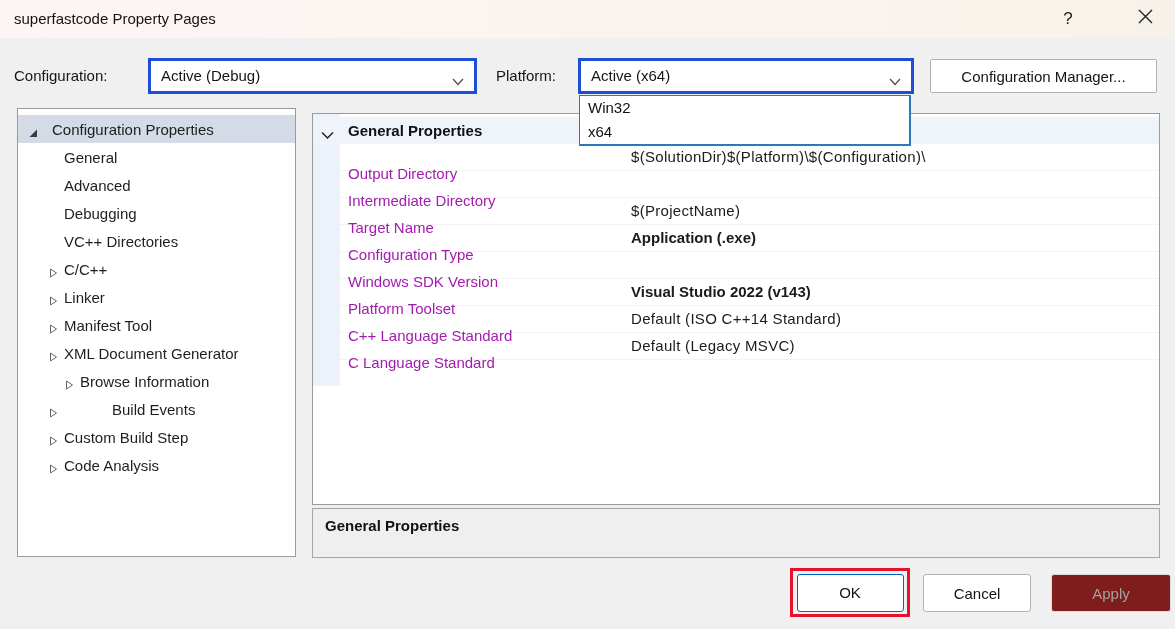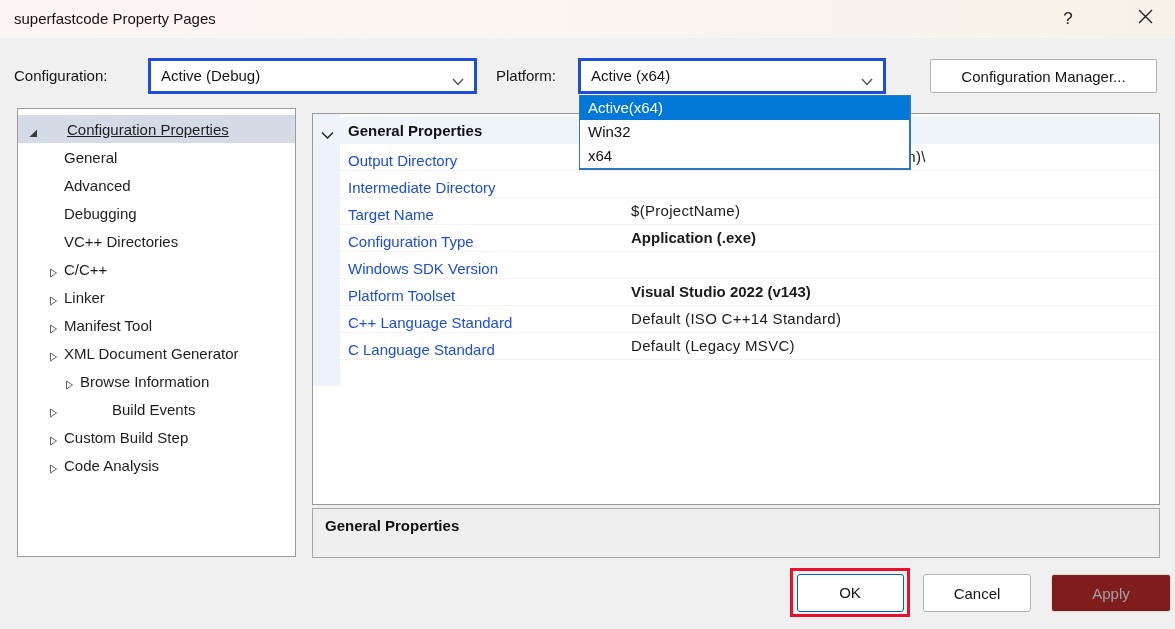--- a/index.html
+++ b/index.html
@@ -34,33 +34,33 @@
   .dd-item.selected { background:#0078d7; color:#fff; }
 
   
   .tree-panel { position:absolute; left:17px; top:108px; width:279px; height:449px;
     background:#fff; border:1px solid #9a9a9a; }
   .tree-row { position:absolute; left:0; width:277px; height:28px; display:flex; align-items:center; color:#1e1e1e; }
   .tree-row.selected { background:#d4dae6; }
   .tree-glyph { position:absolute; top:9px; }
   .g-root { left:11px; }
   .g-collapsed { left:31px; }
-  .t-root { padding-left:49px;text-decoration:underline; }
+  .t-root { padding-left:34px; }
   .t-child { padding-left:46px; }
 
   
   .grid { position:absolute; left:312px; top:113px; width:848px; height:392px;
     background:#fff; border:1px solid #9a9a9a; }
   .grid-gutter { position:absolute; left:0; top:0; width:27px; height:272px; background:#edf2fa; }
   .grid-header { position:absolute; left:0; top:3px; width:846px; height:27px; background:#eff4fb;
     display:flex; align-items:center; }
   .grid-header .hdr-chevron { position:absolute; left:8px; top:9px; }
   .grid-header .hdr-text { position:absolute; left:35px; font-weight:bold; color:#111; }
   .grid-row { position:absolute; left:27px; width:819px; height:27px; border-bottom:1px solid #f3f3f3; }
-  .cell-label { position:absolute; left:8px; top:4px; line-height:26px; color:#1d4ed8; white-space:nowrap; }
+  .cell-label { position:absolute; left:8px; top:17px; line-height:26px; color:#a21caf; white-space:nowrap; }
   .cell-value { position:absolute; left:291px; top:0; line-height:26px; color:#1b1b1b; white-space:nowrap; letter-spacing:0.3px; }
   .cell-value.bold { font-weight:bold; letter-spacing:0; }
 
   
   .desc-box { position:absolute; left:312px; top:508px; width:848px; height:50px;
     background:#efefef; border:1px solid #a6a6a6; }
   .desc-title { position:absolute; left:12px; top:8px; font-weight:bold; color:#111; }
 
   
   .ok-callout { position:absolute; left:790px; top:568px; width:120px; height:49px;
@@ -97,37 +97,36 @@
       <span class="combo-chevron">
         <svg width="12" height="8" viewBox="0 0 12 8">
             <polyline points="1,1 6,6.5 11,1" stroke="#505050" stroke-width="1.3" fill="none"></polyline>
           </svg>
       </span>
     </div>
   </div>
 
   <span class="tb-label" style="left:496px;">Platform:</span>
 
-  <div class="combo-wrap callout" style="left:578px; width:308px;">
+  <div class="combo-wrap callout" style="left:578px; width:336px;">
     <div class="combo">
       <span class="combo-text">Active (x64)</span>
       <span class="combo-chevron">
         <svg width="12" height="8" viewBox="0 0 12 8">
             <polyline points="1,1 6,6.5 11,1" stroke="#505050" stroke-width="1.3" fill="none"></polyline>
           </svg>
       </span>
     </div>
   </div>
 
   <div class="btn cfg-mgr">
     <span>Configuration Manager...</span>
   </div>
 
   <div class="dropdown">
-    <div class="dd-item selected">Active(x64)</div>
     <div class="dd-item">Win32</div>
     <div class="dd-item">x64</div>
   </div>
 
   <div class="tree-panel">
     <div class="tree-row selected" style="top:6px;">
       <span class="tree-glyph g-root">
         <svg width="9" height="9" viewBox="0 0 9 9">
             <polygon points="8,0.5 8,8 0.5,8" fill="#3b3b3b"></polygon>
           </svg>

